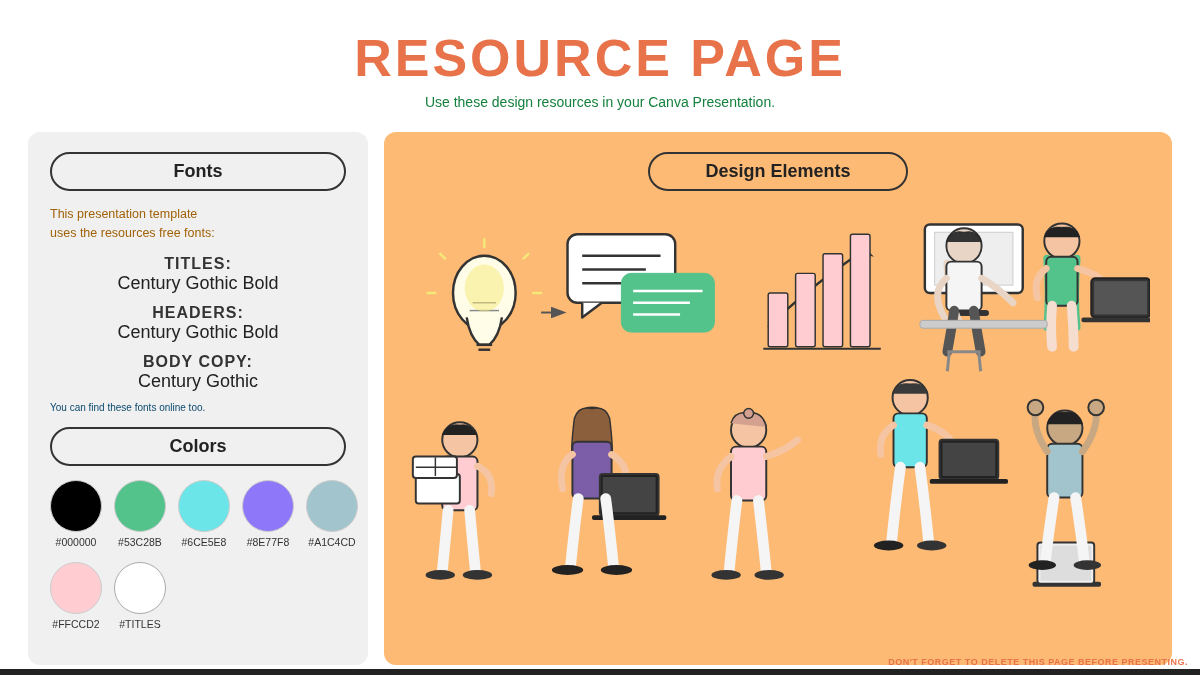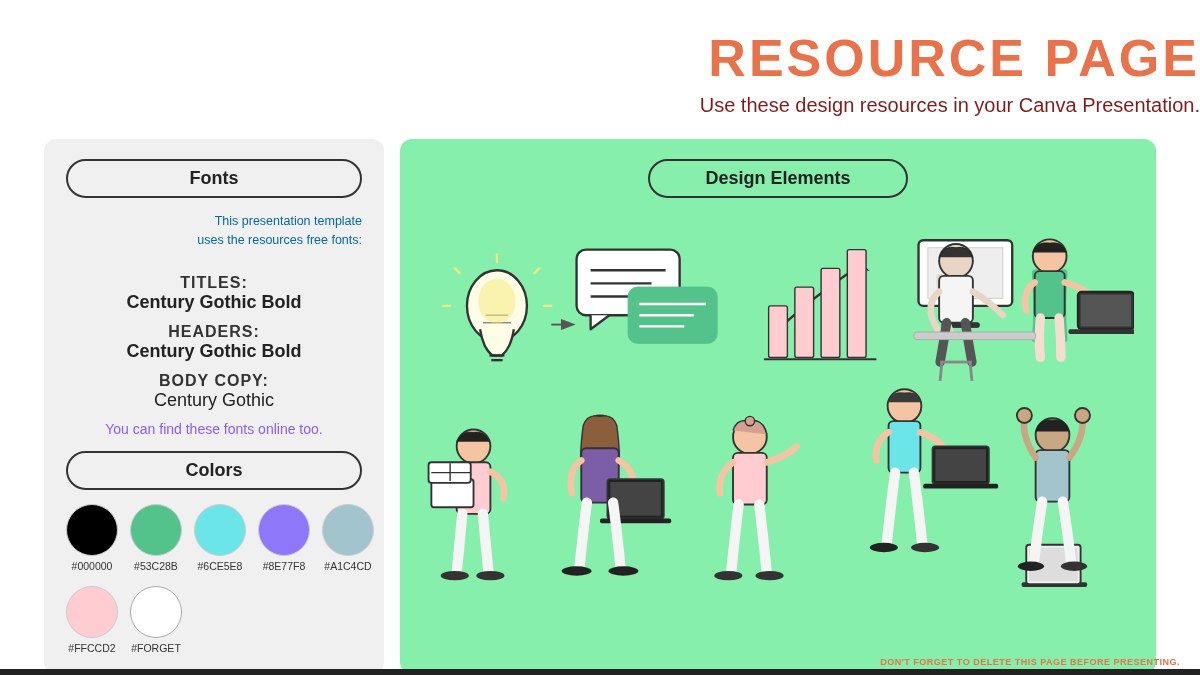--- a/index.html
+++ b/index.html
@@ -6,43 +6,43 @@
     body {
       width: 1200px;
       height: 675px;
       background: #ffffff;
       font-family: 'Century Gothic', 'Futura', 'Trebuchet MS', sans-serif;
       overflow: hidden;
       position: relative;
     }
 
     .page-header {
-      text-align: right;
+      text-align: center;
       padding: 28px 0 10px;
     }
 
     .page-title {
       font-size: 52px;
       font-weight: 900;
       color: #E8724A;
       letter-spacing: 3px;
       text-transform: uppercase;
     }
 
     .page-subtitle {
-      font-size: 20px;
-      color: #7f1d1d;
+      font-size: 14px;
+      color: #15803d;
       margin-top: 6px;
       font-weight: 400;
     }
 
     .main-content {
       display: flex;
       gap: 16px;
-      padding: 0 44px;
+      padding: 0 28px;
       margin-top: 12px;
     }
 
     
     .left-panel {
       background: #f0f0f0;
       border-radius: 12px;
       padding: 20px 22px;
       width: 340px;
       flex-shrink: 0;
@@ -53,58 +53,57 @@
       border-radius: 30px;
       text-align: center;
       padding: 7px 20px;
       font-size: 18px;
       font-weight: 700;
       color: #222;
       margin-bottom: 14px;
     }
 
     .fonts-description {
-      text-align: right;
+      text-align: left;
       font-size: 12.5px;
-      color: #0369a1;
+      color: #a16207;
       line-height: 1.5;
-      margin-bottom: 24px;
+      margin-bottom: 12px;
     }
 
     .font-item {
       text-align: center;
       margin-bottom: 10px;
     }
 
     .font-label {
       font-size: 16px;
       font-weight: 700;
       letter-spacing: 1px;
       color: #333;
       text-transform: uppercase;
     }
 
     .font-name {
       font-size: 18px;
-      font-weight: 700;
+      font-weight: 400;
       color: #222;
       display: block;
     }
 
     .font-name-regular {
       font-size: 18px;
       font-weight: 400;
       color: #222;
       display: block;
     }
 
     .fonts-note {
-      text-align: center;
-      font-size: 14px;
-      color: #8b5cf6;
+      font-size: 10px;
+      color: #0c4a6e;
       margin-top: 6px;
       margin-bottom: 14px;
     }
 
     .colors-section {
     }
 
     .color-row {
       display: flex;
       gap: 12px;
@@ -129,21 +128,21 @@
     }
 
     .color-hex {
       font-size: 10.5px;
       color: #333;
       font-weight: 500;
     }
 
     
     .right-panel {
-      background: #86efac;
+      background: #fdba74;
       border-radius: 12px;
       padding: 20px 22px;
       flex: 1;
       position: relative;
       overflow: hidden;
     }
 
     .design-elements-title {
       display: flex;
       justify-content: center;
@@ -159,21 +158,21 @@
     
     .illus-container {
       width: 100%;
       height: 100%;
     }
 
     
     .footer-note {
       position: absolute;
       bottom: 8px;
-      right: 20px;
+      right: 12px;
       font-size: 9px;
       color: #E8724A;
       font-weight: 700;
       letter-spacing: 0.5px;
       text-transform: uppercase;
     }
 
     .bottom-bar {
       position: absolute;
       bottom: 0;
@@ -245,21 +244,21 @@
         </div>
       </div>
 
       <div class="color-row">
         <div class="color-item">
           <div class="color-circle" style="background:#FFCCD2;"></div>
           <span class="color-hex">#FFCCD2</span>
         </div>
         <div class="color-item">
           <div class="color-circle" style="background:#FFFFFF; border: 1px solid #aaa;"></div>
-          <span class="color-hex">#FORGET</span>
+          <span class="color-hex">#TITLES</span>
         </div>
       </div>
     </div>
 
   </div>
 
   <div class="right-panel">
     <div class="design-elements-title">
       <div class="section-title-box" style="min-width:260px;">Design Elements</div>
     </div>

